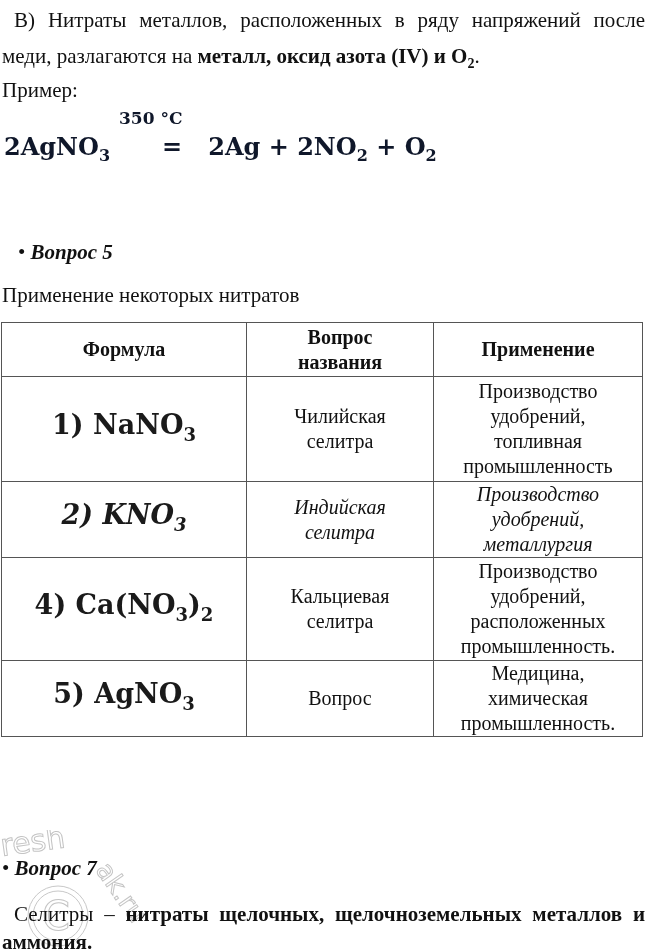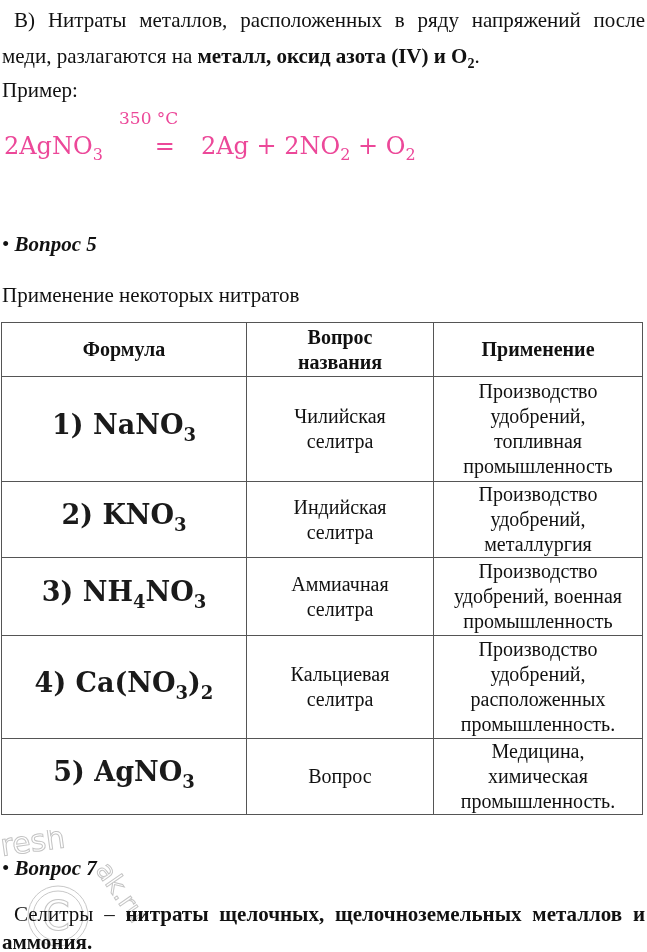--- a/index.html
+++ b/index.html
@@ -9,22 +9,23 @@
       color: #111111;
     }
     .p {
       position: absolute; left: 2px; right: 2px;
       font-size: 21px; line-height: 36px;
     }
     .justify { text-align: justify; text-align-last: justify; margin-left: 12px; }
     b { font-weight: bold; }
     .eq {
       position: absolute; top: 132px; left: 4px;
-      font-family: "DejaVu Serif", serif; font-size: 24px; color: #ec4899;
+      font-family: "DejaVu Serif", serif; font-size: 24px; color: #0f172a;
       white-space: nowrap;
+      font-weight: bold;
     }
     .eq sub { font-size: 16px; vertical-align: -6px; }
     .eq .cond { position: absolute; left: 115px; top: -24px; font-size: 17px; }
     .eq .sp { display: inline-block; width: 26px; }
     .q { font-weight: bold; font-style: italic; }
     table {
       position: absolute; top: 322px; left: 1px;
       width: 642px; border-collapse: collapse;
       font-size: 20px;
     }
@@ -55,44 +56,39 @@
 
 <div class="eq">
   <span class="cond">350 °C</span>
   <span>2AgNO</span><sub>3</sub><span class="sp"></span><span class="sp"></span><span>=</span><span class="sp"></span><span>2Ag</span>
   <span>+</span>
   <span>2NO</span><sub>2</sub>
   <span>+</span>
   <span>O</span><sub>2</sub>
 </div>
 
-<div class="p" style="top:226px;"><span>•</span> <span class="q">Вопрос 5</span></div>
+<div class="p" style="top:234px;margin-left:16px;"><span>•</span> <span class="q">Вопрос 5</span></div>
 <div class="p" style="top:277px;">Применение некоторых нитратов</div>
 
 <table>
   <tbody>
       <tr style="height:54px;">
     <th class="c1">Формула</th>
     <th class="c2"><span>Вопрос</span><br><span>названия</span></th>
     <th>Применение</th>
   </tr>
   <tr style="height:105px;">
     <td class="formula"><span>1)</span>&nbsp;<span>NaNO</span><sub>3</sub></td>
     <td><span>Чилийская</span><br><span>селитра</span></td>
     <td><span>Производство</span><br><span>удобрений,</span><br><span>топливная</span><br><span>промышленность</span></td>
   </tr>
-  <tr style="height:54px;">
+  <tr style="height:54px;font-style:italic;">
     <td class="formula"><span>2)</span>&nbsp;<span>KNO</span><sub>3</sub></td>
     <td><span>Индийская</span><br><span>селитра</span></td>
     <td><span>Производство</span><br><span>удобрений,</span><br><span>металлургия</span></td>
-  </tr>
-  <tr style="height:78px;">
-    <td class="formula"><span>3)</span>&nbsp;<span>NH</span><sub>4</sub><span>NO</span><sub>3</sub></td>
-    <td><span>Аммиачная</span><br><span>селитра</span></td>
-    <td><span>Производство</span><br><span>удобрений, военная</span><br><span>промышленность</span></td>
   </tr>
   <tr style="height:103px;">
     <td class="formula"><span>4)</span>&nbsp;<span>Ca(NO</span><sub>3</sub><span>)</span><sub>2</sub></td>
     <td><span>Кальциевая</span><br><span>селитра</span></td>
     <td><span>Производство</span><br><span>удобрений,</span><br><span>расположенных</span><br><span>промышленность.</span></td>
   </tr>
   <tr style="height:71px;">
     <td class="formula"><span>5)</span>&nbsp;<span>AgNO</span><sub>3</sub></td>
     <td>Вопрос</td>
     <td><span>Медицина,</span><br><span>химическая</span><br><span>промышленность.</span></td>

